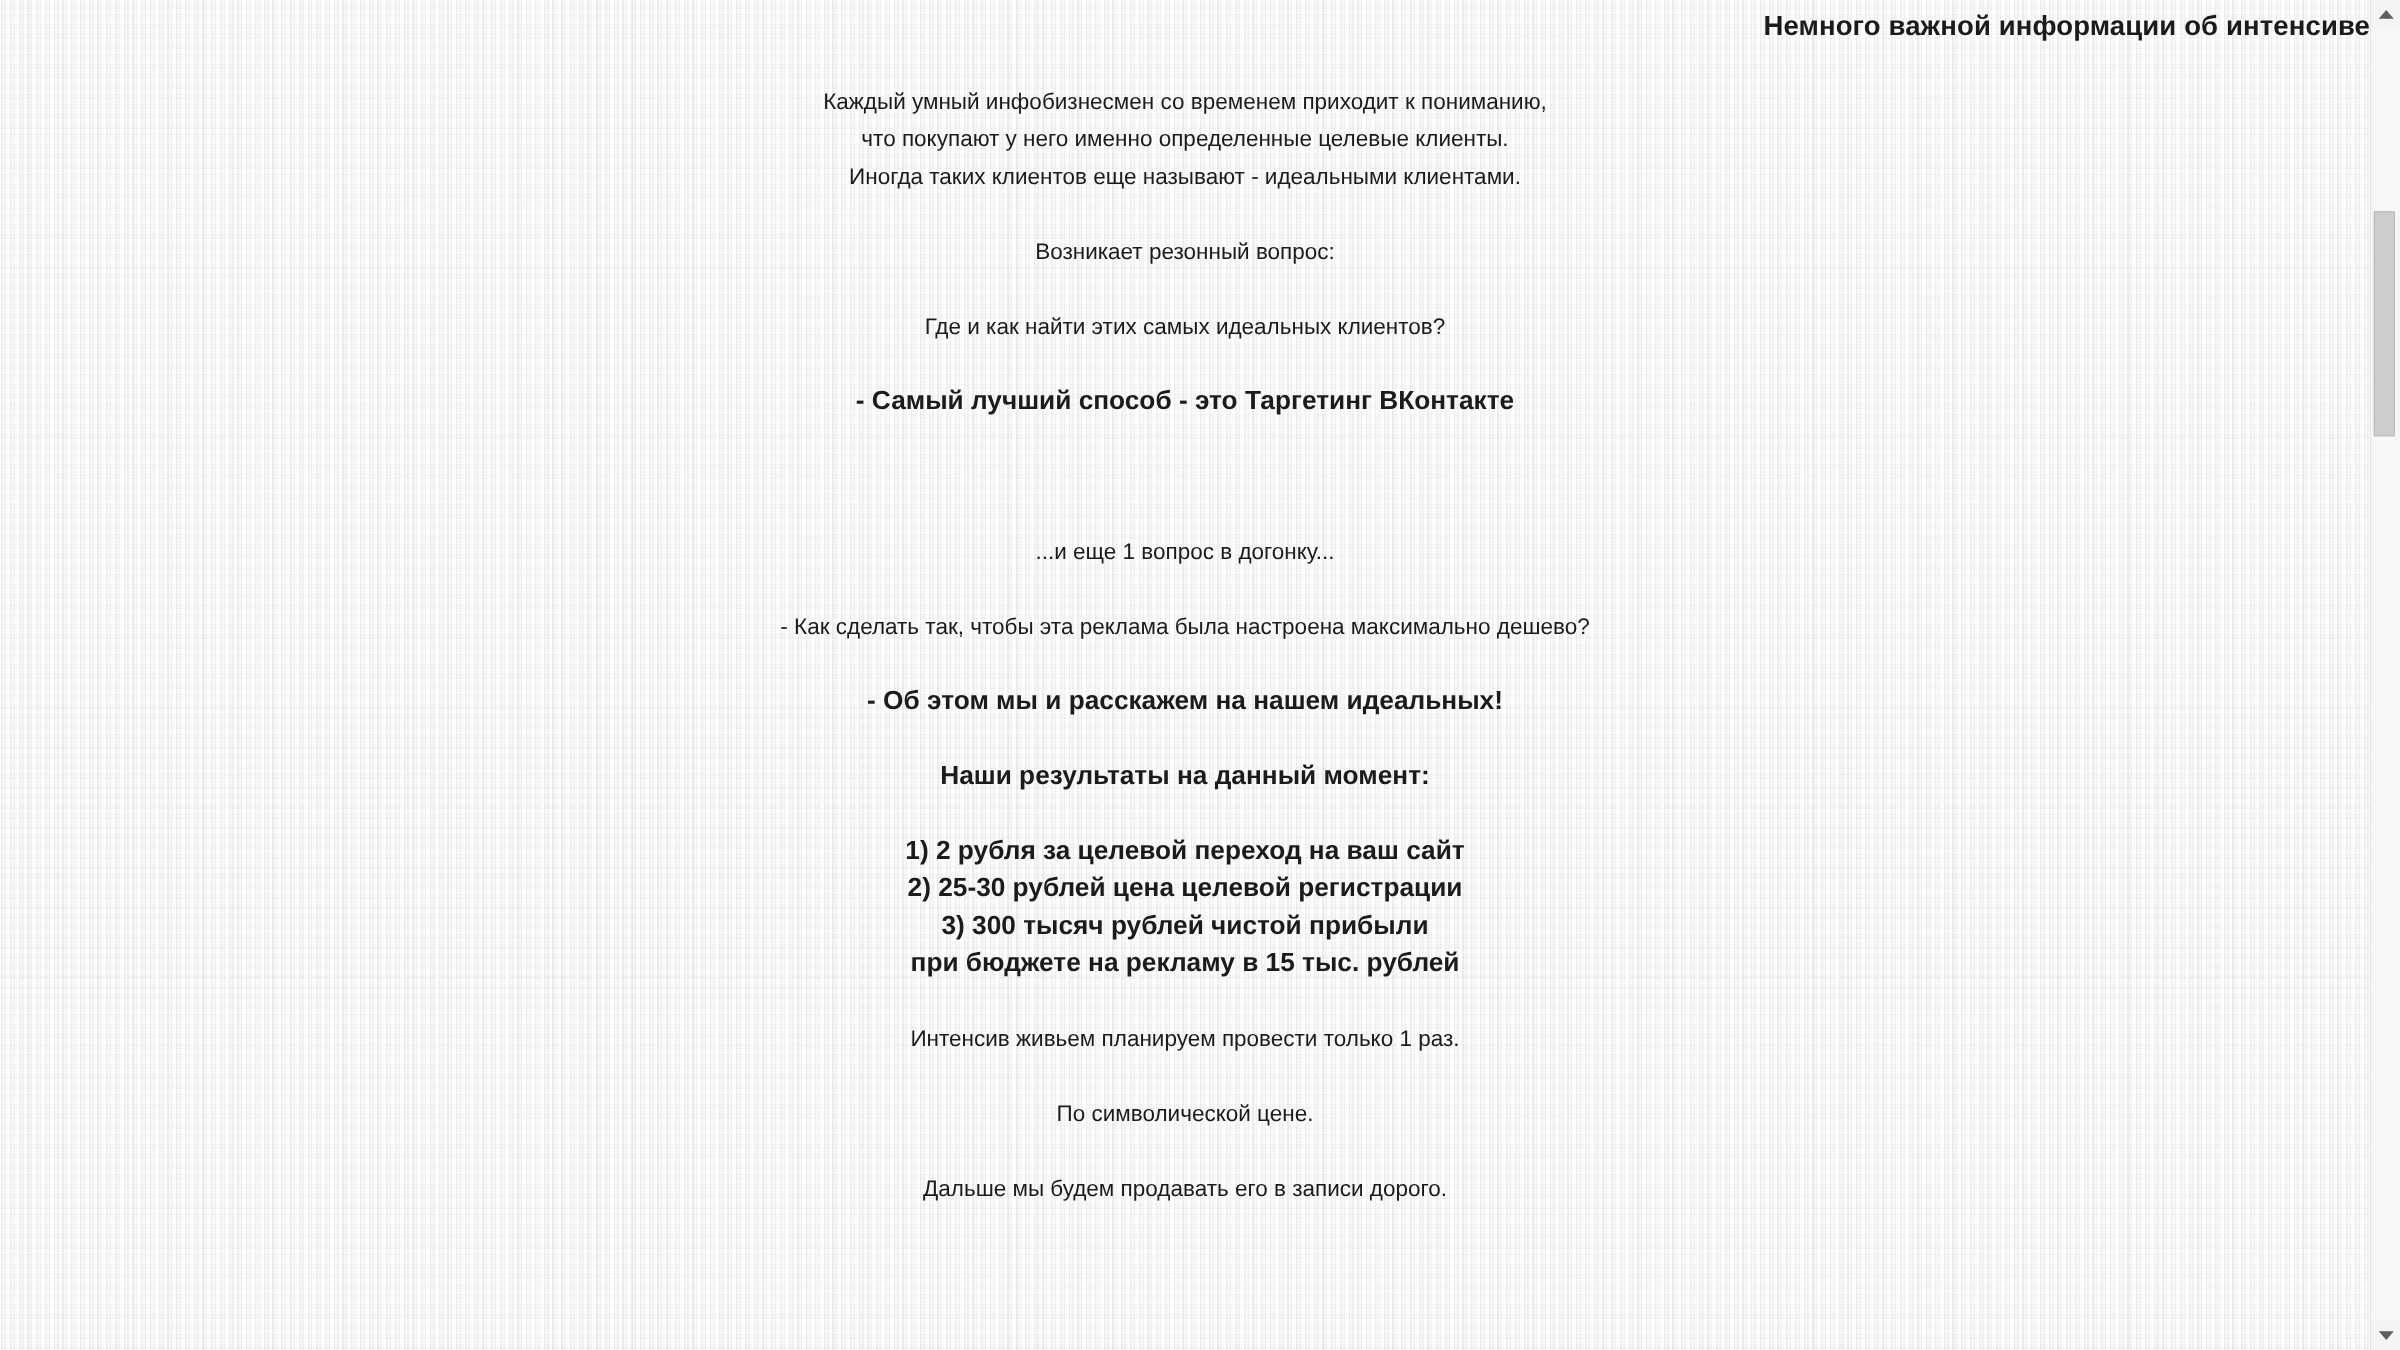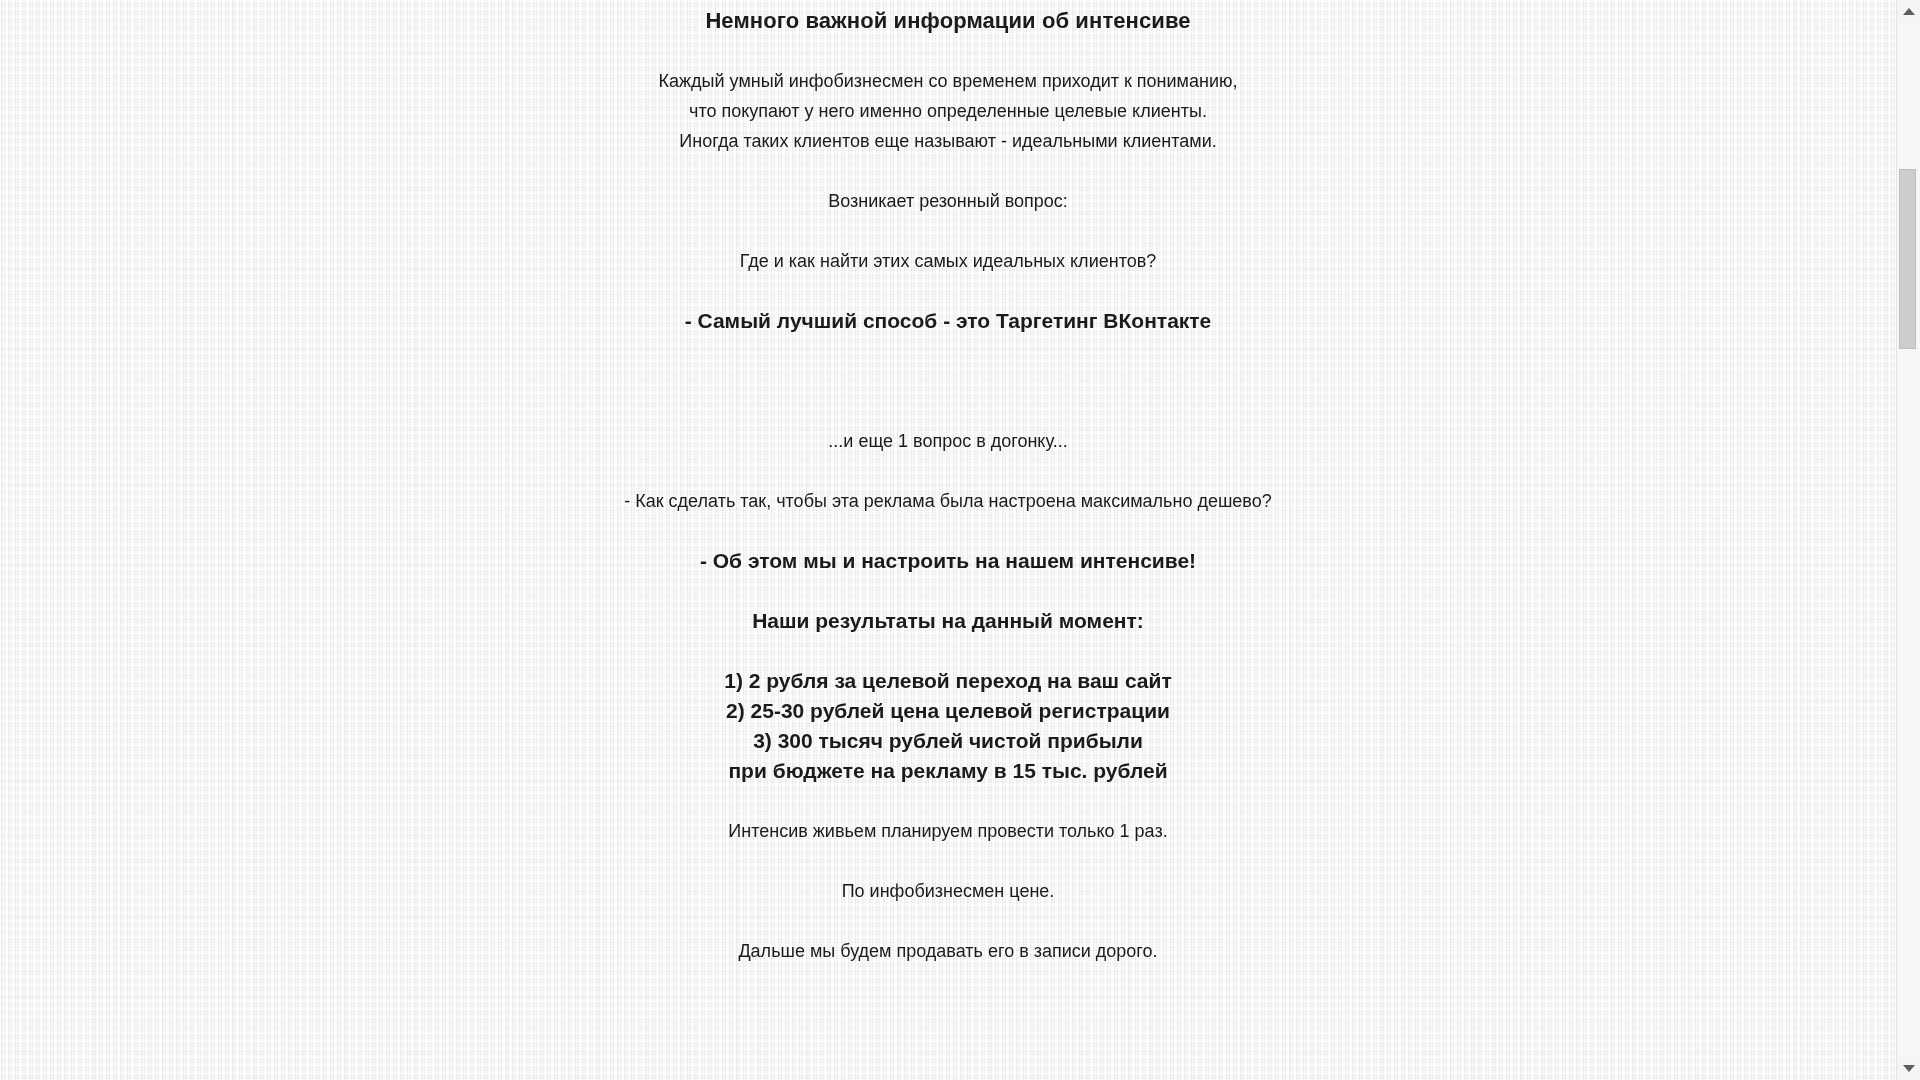--- a/index.html
+++ b/index.html
@@ -64,20 +64,21 @@
     line-height: 30px;
     white-space: pre;
   }
 
   .doc-title {
     font-size: 22px;
     font-weight: bold;
     line-height: 34px;
     letter-spacing: 0.1px;
     margin-bottom: 0;
+    text-align: right;
   }
 
   .para {
     font-size: 18px;
     font-weight: normal;
     line-height: 30px;
   }
 
   .para-bold {
     font-size: 21px;
@@ -193,21 +194,21 @@
 
     <div class="gap-md"></div>
 
     <div class="block para">
       <span class="line">- Как сделать так, чтобы эта реклама была настроена максимально дешево?</span>
     </div>
 
     <div class="gap-md"></div>
 
     <div class="block para-bold">
-      <span class="line">- Об этом мы и настроить на нашем интенсиве!</span>
+      <span class="line">- Об этом мы и расскажем на нашем идеальных!</span>
     </div>
 
     <div class="gap-md"></div>
 
     <div class="block para-bold">
       <span class="line">Наши результаты на данный момент:</span>
     </div>
 
     <div class="gap-md"></div>
 
@@ -220,21 +221,21 @@
 
     <div class="gap-md"></div>
 
     <div class="block para">
       <span class="line">Интенсив живьем планируем провести только 1 раз.</span>
     </div>
 
     <div class="gap-md"></div>
 
     <div class="block para">
-      <span class="line">По инфобизнесмен цене.</span>
+      <span class="line">По символической цене.</span>
     </div>
 
     <div class="gap-md"></div>
 
     <div class="block para">
       <span class="line">Дальше мы будем продавать его в записи дорого.</span>
     </div>
 
   </div>
 

